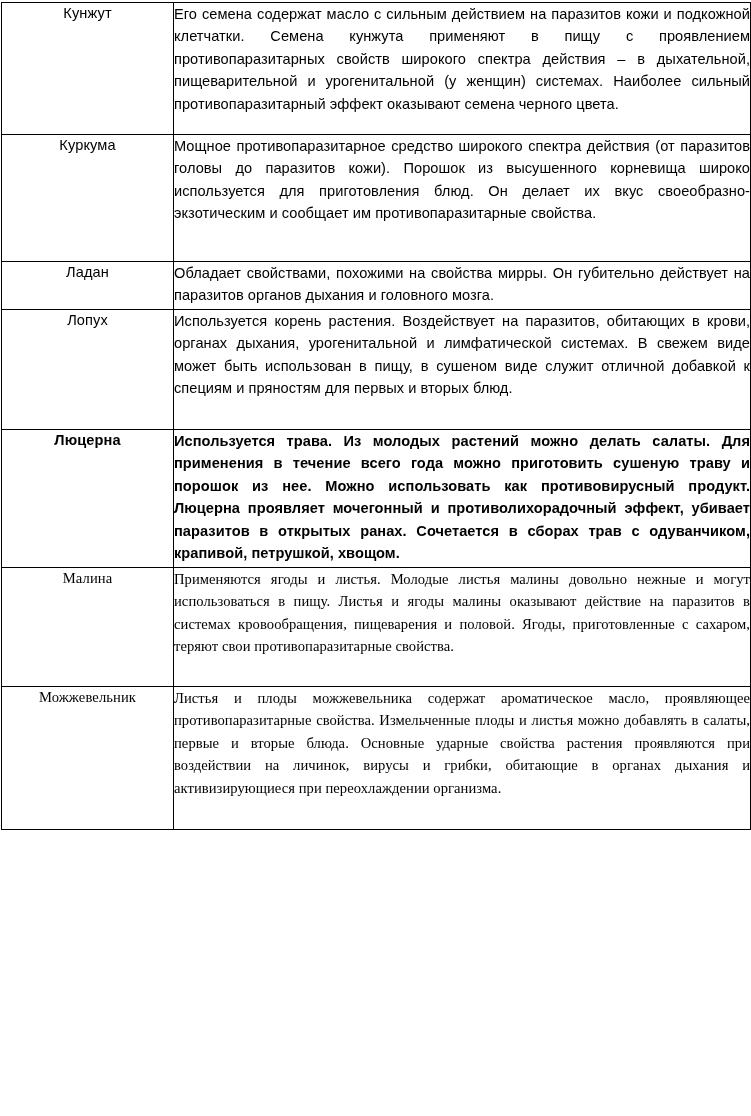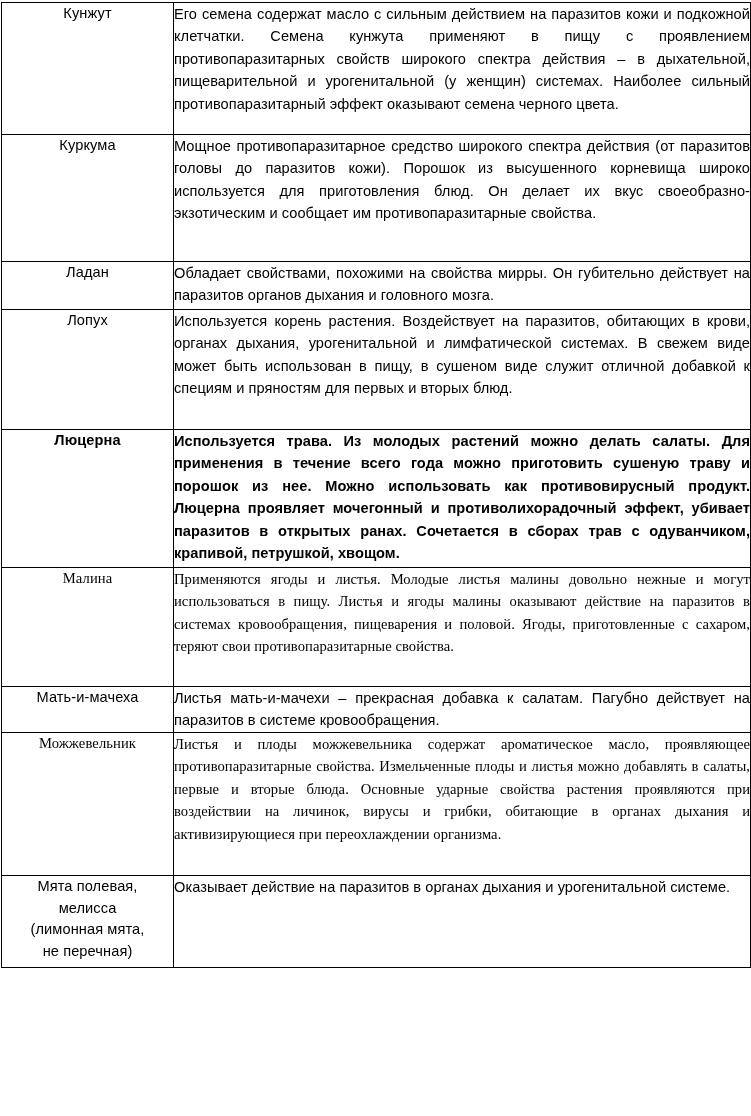--- a/index.html
+++ b/index.html
@@ -123,45 +123,26 @@
 
       <tr data-row="6">
         <td class="name-cell">
           <div class="name-text">Малина</div>
         </td>
         <td class="desc-cell">
           <div class="desc-text">Применяются ягоды и листья. Молодые листья малины довольно нежные и могут использоваться в пищу. Листья и ягоды малины оказывают действие на паразитов в системах кровообращения, пищеварения и половой. Ягоды, приготовленные с сахаром, теряют свои противопаразитарные свойства.</div>
         </td>
       </tr>
 
-      <tr data-row="7">
-        <td class="name-cell">
-          <div class="name-text">Мать-и-мачеха</div>
-        </td>
-        <td class="desc-cell">
-          <div class="desc-text">Листья мать-и-мачехи – прекрасная добавка к салатам. Пагубно действует на паразитов в системе кровообращения.</div>
-        </td>
-      </tr>
 
       <tr data-row="8">
         <td class="name-cell">
           <div class="name-text">Можжевельник</div>
         </td>
         <td class="desc-cell">
           <div class="desc-text">Листья и плоды можжевельника содержат ароматическое масло, проявляющее противопаразитарные свойства. Измельченные плоды и листья можно добавлять в салаты, первые и вторые блюда. Основные ударные свойства растения проявляются при воздействии на личинок, вирусы и грибки, обитающие в органах дыхания и активизирующиеся при переохлаждении организма.</div>
         </td>
       </tr>
 
-      <tr data-row="9">
-        <td class="name-cell">
-          <div class="name-text">Мята полевая,
-мелисса
-(лимонная мята,
-не перечная)</div>
-        </td>
-        <td class="desc-cell">
-          <div class="desc-text">Оказывает действие на паразитов в органах дыхания и урогенитальной системе.</div>
-        </td>
-      </tr>
 
     </tbody>
   </table>
 </div>
 
 </body></html>

